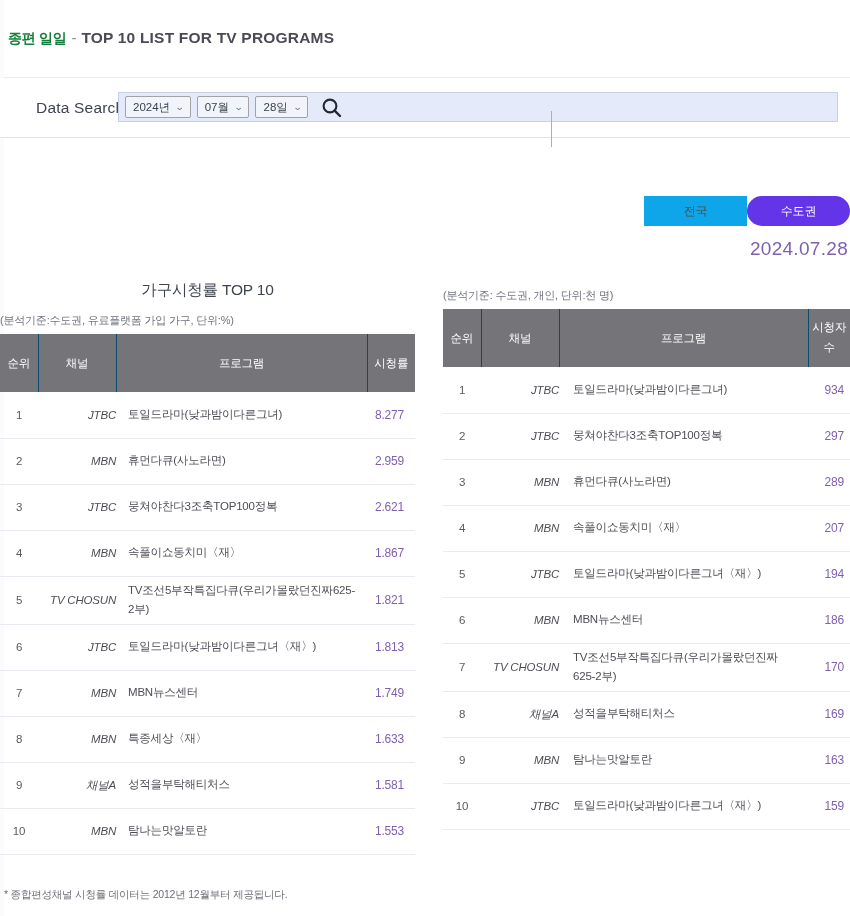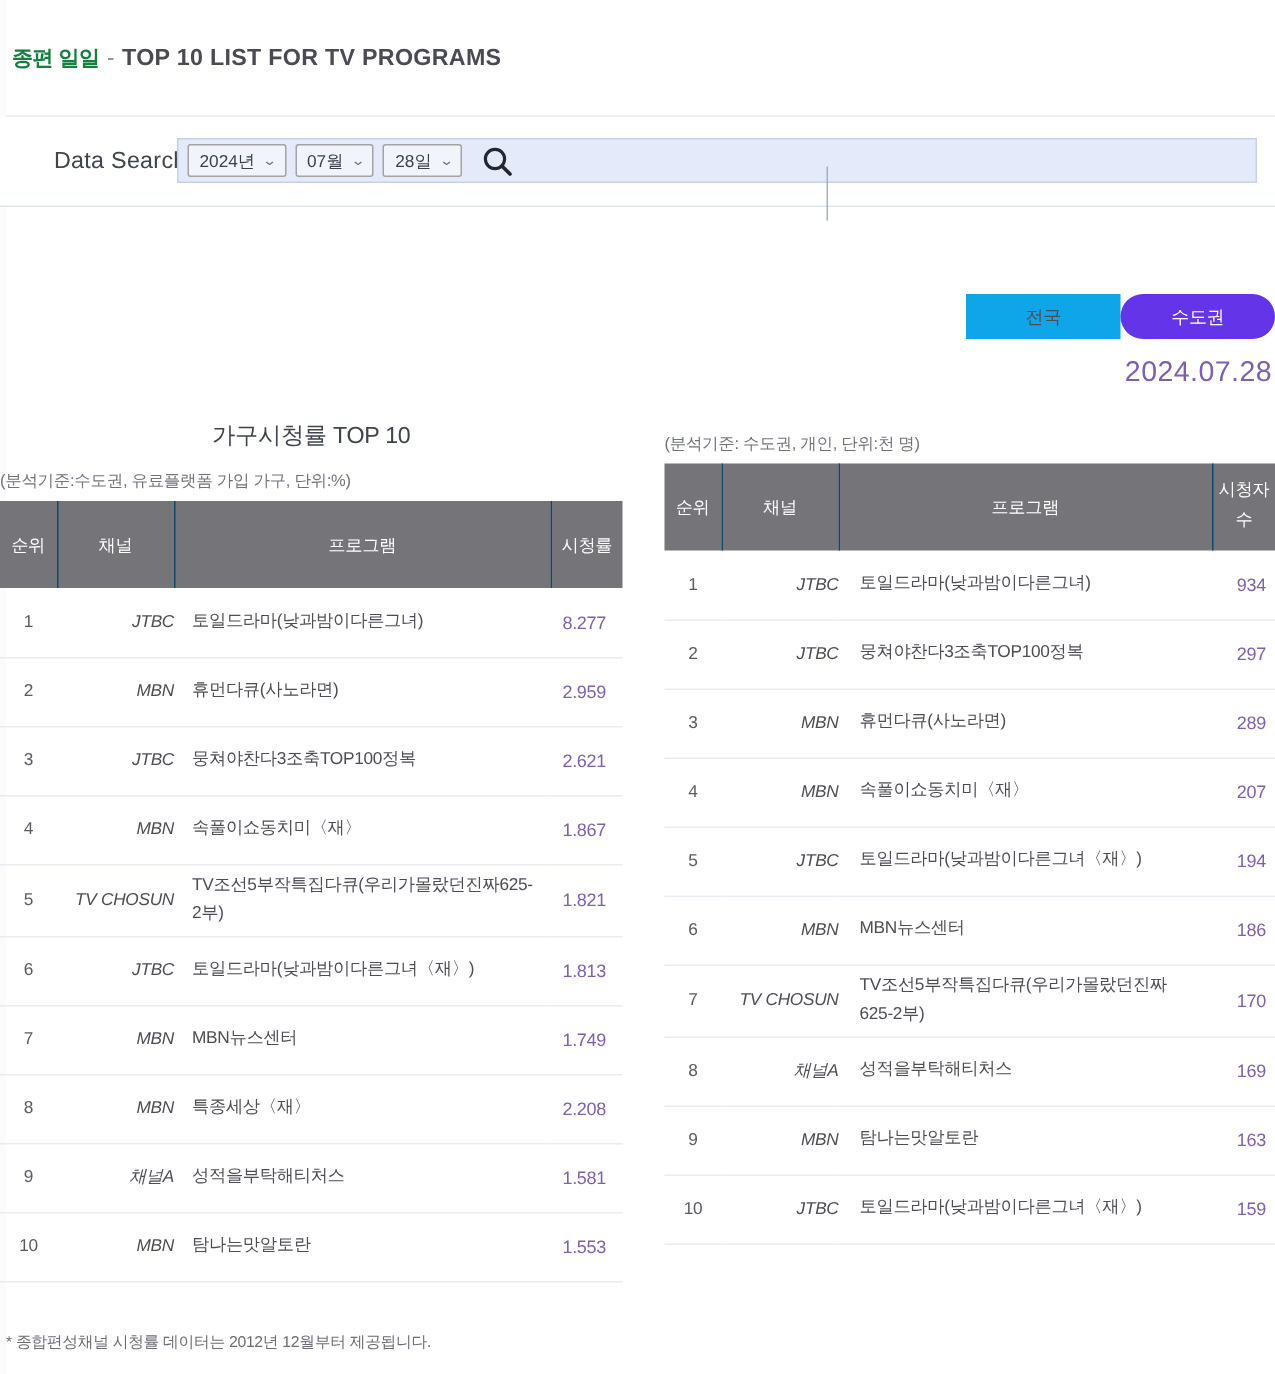--- a/index.html
+++ b/index.html
@@ -334,21 +334,21 @@
           <tr>
             <td class="c-rank">7</td>
             <td class="c-chan">MBN</td>
             <td class="c-prog">MBN뉴스센터</td>
             <td class="c-val">1.749</td>
           </tr>
           <tr>
             <td class="c-rank">8</td>
             <td class="c-chan">MBN</td>
             <td class="c-prog">특종세상〈재〉</td>
-            <td class="c-val">2.208</td>
+            <td class="c-val">1.633</td>
           </tr>
           <tr>
             <td class="c-rank">9</td>
             <td class="c-chan">채널A</td>
             <td class="c-prog">성적을부탁해티처스</td>
             <td class="c-val">1.581</td>
           </tr>
           <tr>
             <td class="c-rank">10</td>
             <td class="c-chan">MBN</td>

